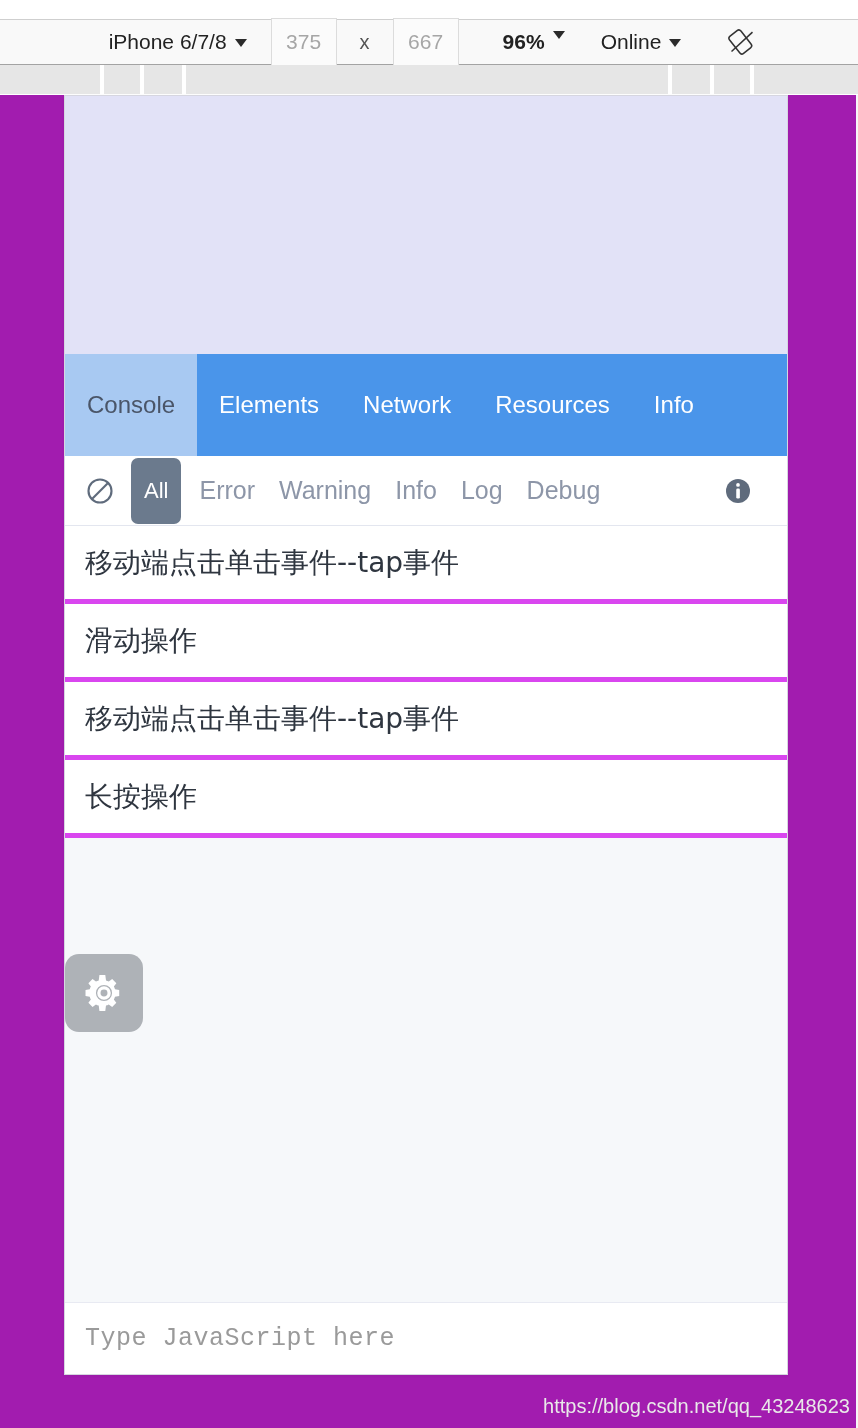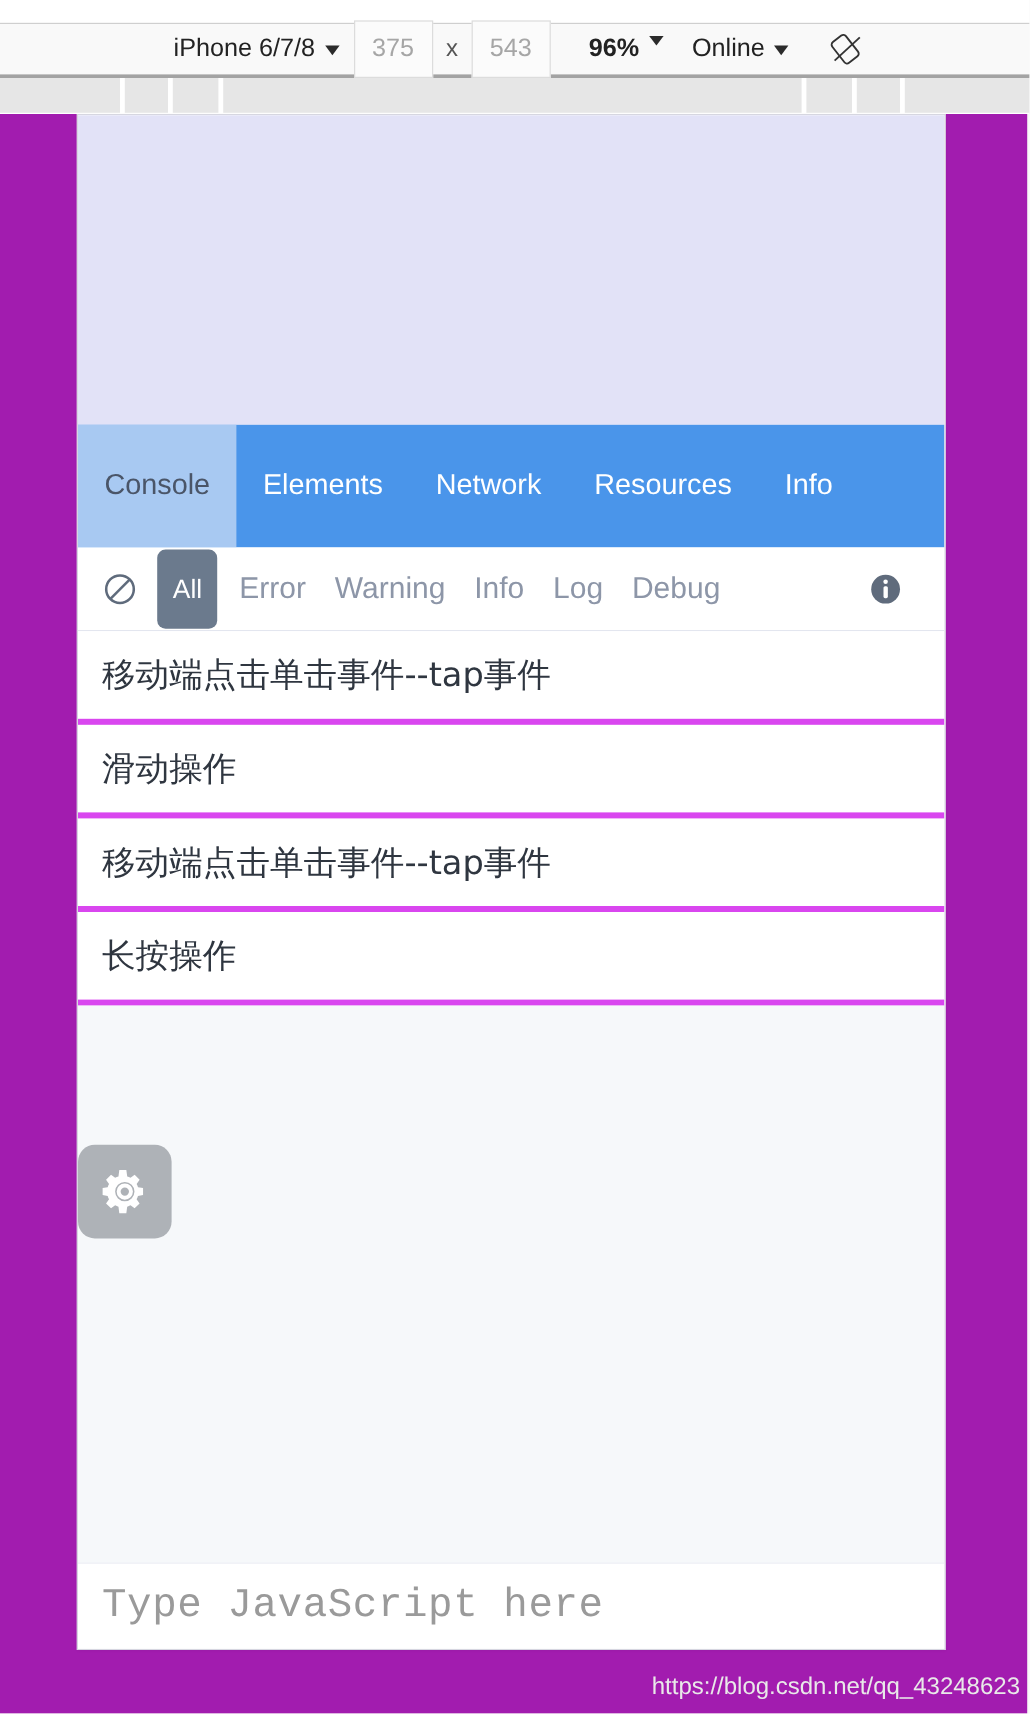--- a/index.html
+++ b/index.html
@@ -20,25 +20,25 @@
   
   .top-strip {
     height: 20px;
     background: #ffffff;
     border-bottom: 1px solid #cfcfcf;
   }
 
   .device-toolbar {
     height: 45px;
     background: #f9f9f9;
-    border-bottom: 3px solid #a3a3a3;
-    display: flex;
-    align-items: center;
-    justify-content: center;
-    gap: 0;
+    border-bottom: 1px solid #a3a3a3;
+    display: flex;
+    align-items: center;
+    justify-content: center;
+    gap: 12px;
   }
 
   .tb-item {
     display: flex;
     align-items: center;
     font-size: 21px;
     color: #222;
     white-space: nowrap;
   }
 
@@ -269,21 +269,21 @@
     background: #ffffff;
     border-top: 1px solid #e8eaf2;
     display: flex;
     align-items: center;
     padding-left: 20px;
     flex: none;
   }
 
   .console-input .ph {
     font-family: "Liberation Mono", "DejaVu Sans Mono", monospace;
-    font-size: 34px;
+    font-size: 25px;
     color: #9a9a9a;
     letter-spacing: 0.5px;
     text-align: right;
   }
 
   
   .watermark {
     position: absolute;
     right: 6px;
     bottom: 10px;
@@ -306,21 +306,21 @@
     <span class="caret"></span>
   </div>
 
   <div class="dim-box">
     <span>375</span>
   </div>
 
   <span class="dim-x">x</span>
 
   <div class="dim-box">
-    <span>543</span>
+    <span>667</span>
   </div>
 
   <div class="tb-item zoom-select">
     <span>96%</span>
     <span class="caret"></span>
   </div>
 
   <div class="tb-item throttle-select">
     <span>Online</span>
     <span class="caret"></span>

